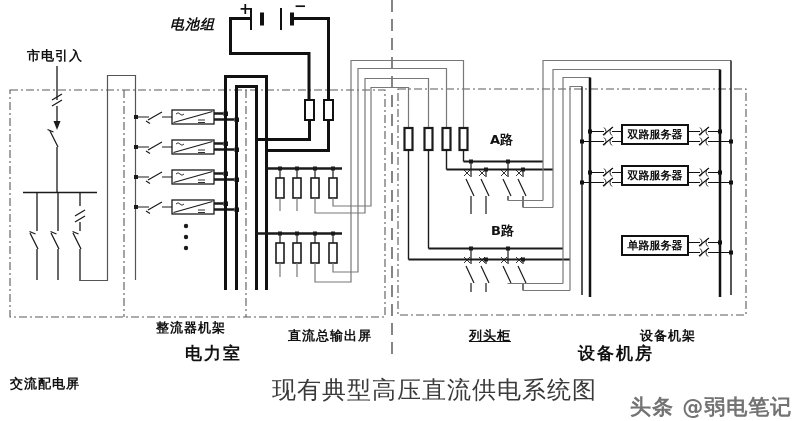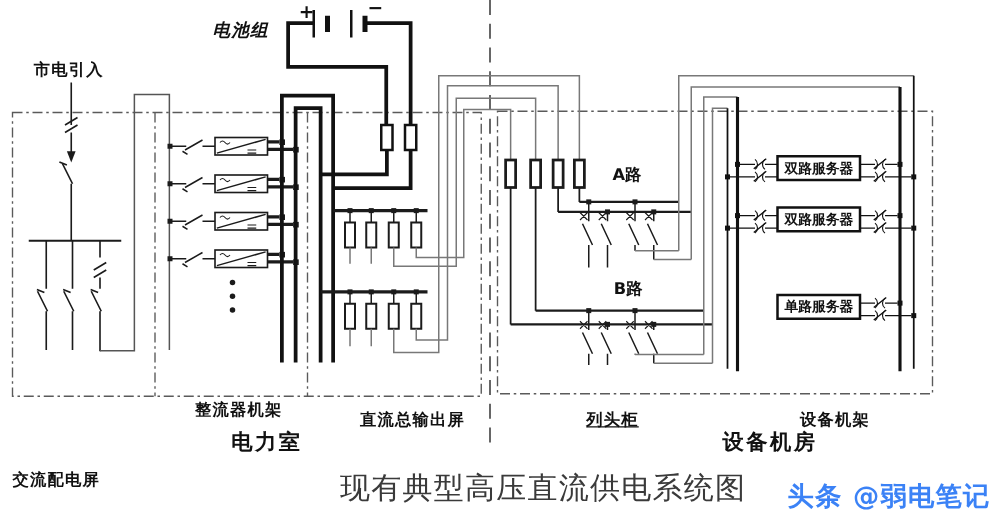--- a/index.html
+++ b/index.html
@@ -13,21 +13,21 @@
   .lbl17{font-size:17px;letter-spacing:2px;margin-left:26px;}
   .srv{
     position:absolute;left:622px;width:66px;height:19px;line-height:19px;
     text-align:center;font-size:11px;font-weight:bold;color:#111;letter-spacing:0;
   }
   #caption{
     position:absolute;left:272px;top:374px;font-size:24px;color:#3a3a3a;
     font-weight:500;letter-spacing:1px;
   }
   #watermark{
-    position:absolute;left:630px;top:383px;font-size:21px;color:#3b82f6;
+    position:absolute;left:630px;top:393px;font-size:21px;color:#737373;
     font-weight:bold;letter-spacing:1px;text-shadow:1px 1px 0 #fff;
   }
   .sign{position:absolute;font-size:15px;font-weight:bold;color:#111;}
 </style>
 </head>
 <body>
 
 <div id="stage">
 
 <svg width="799" height="421" viewBox="0 0 799 421">

